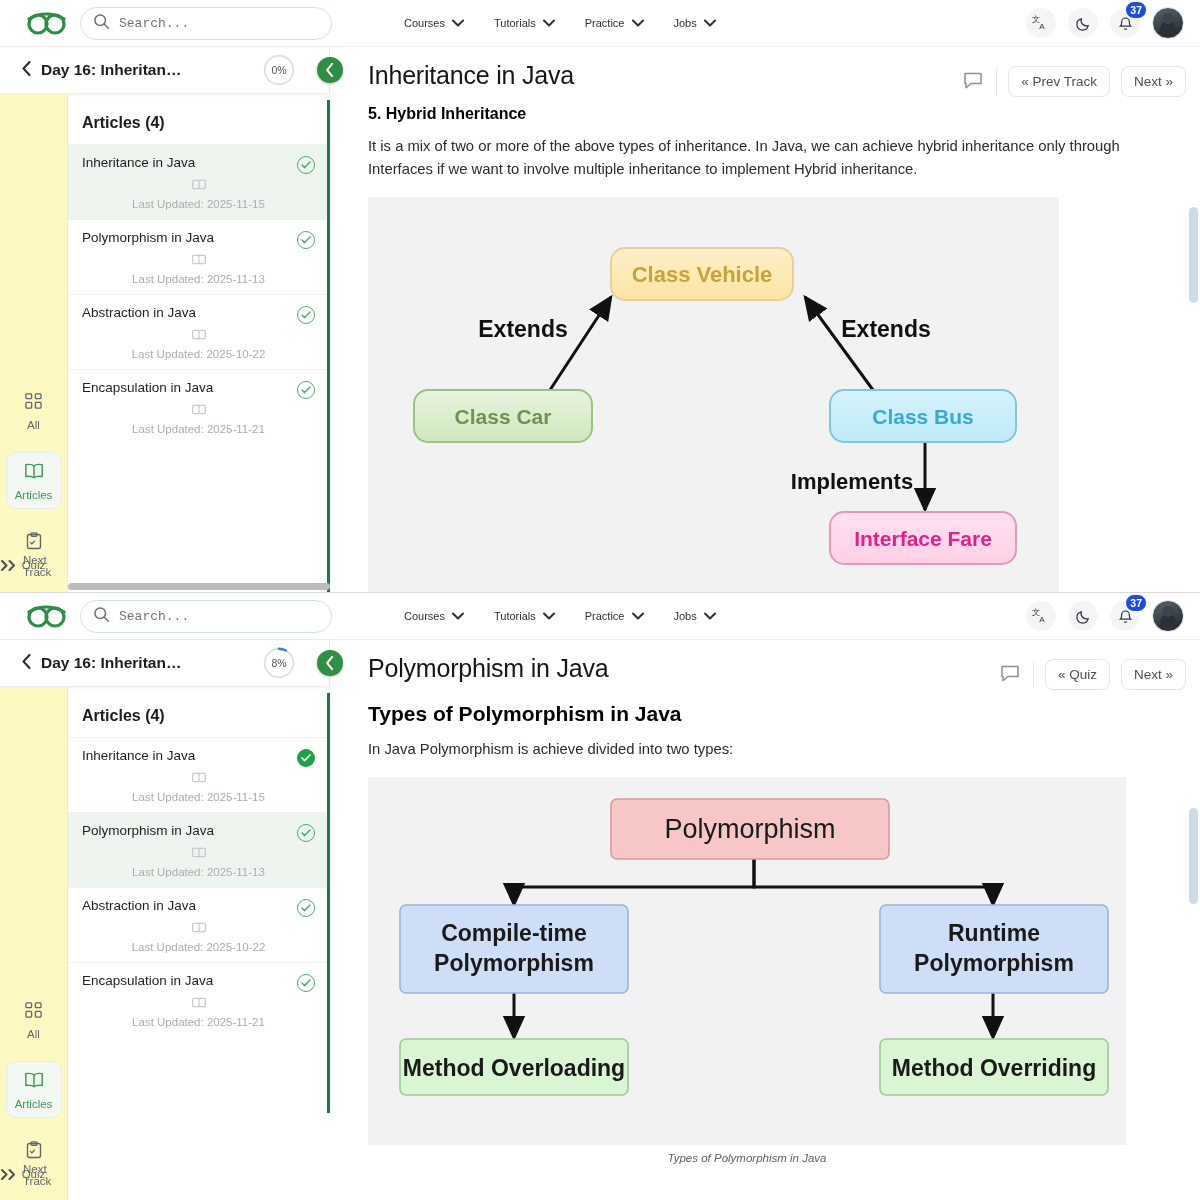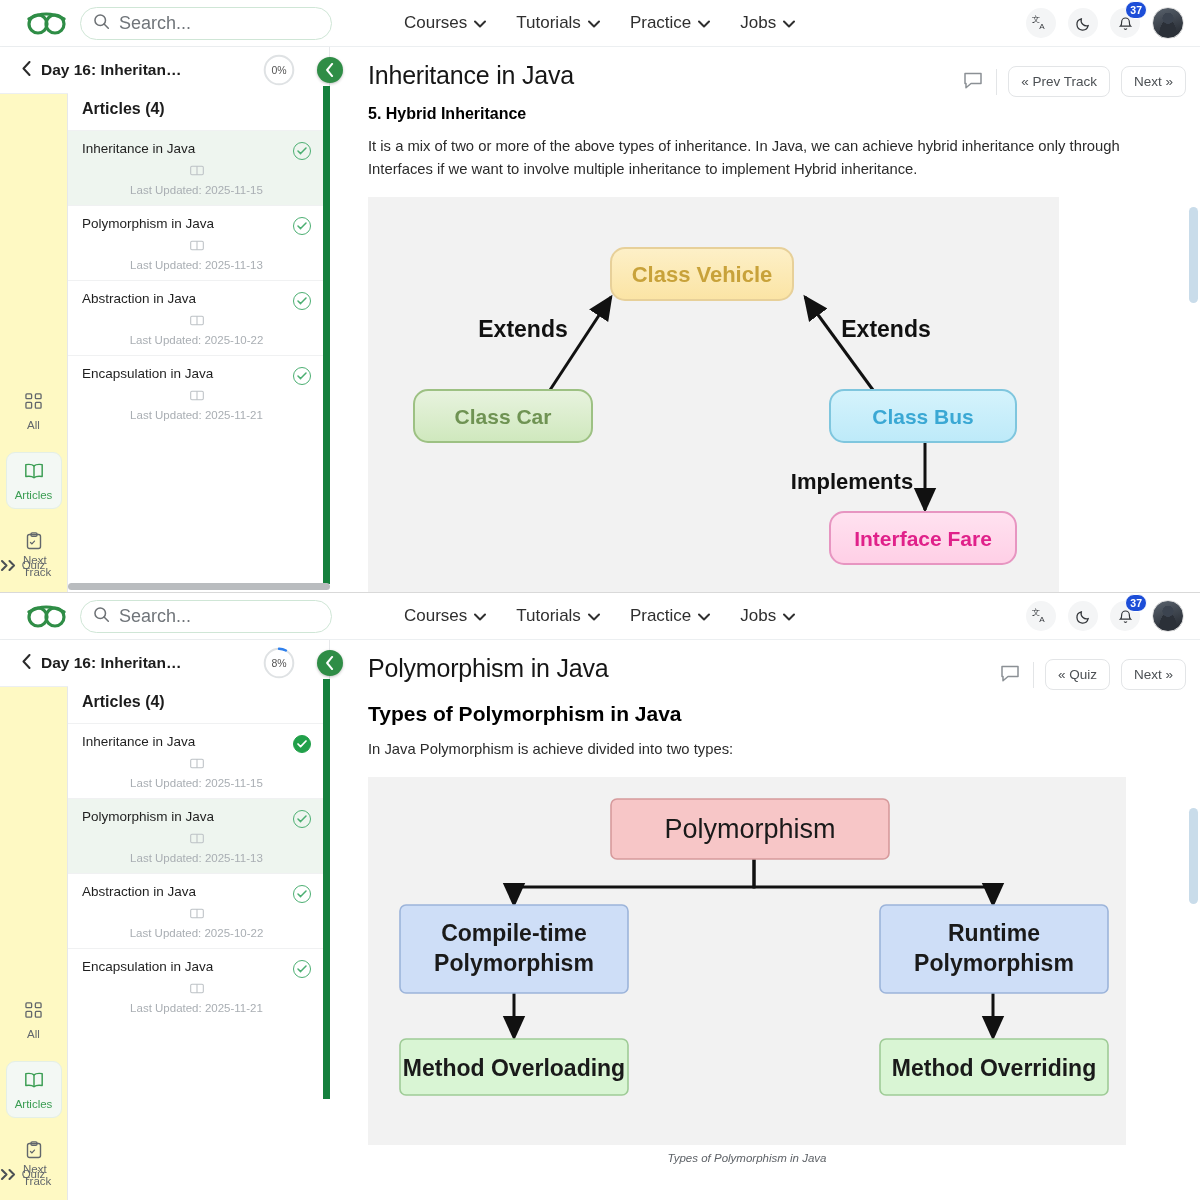--- a/index.html
+++ b/index.html
@@ -20,28 +20,28 @@
     border-bottom:1px solid #eceff1;
   }
   .logo { width:54px; margin-left:20px; display:flex; align-items:center; justify-content:center; }
   .search-box {
     width:252px; height:33px; margin-left:6px;
     border:1px solid #cfe6d6; border-radius:17px;
     display:flex; align-items:center; padding:0 12px; gap:9px;
     background:#fff;
   }
   .search-box input {
-    border:none; outline:none; font-size:18px; color:#be185d;
-    width:100%; background:transparent; font-family:Liberation Sans, sans-serif;
+    border:none; outline:none; font-size:13px; color:#be185d;
+    width:100%; background:transparent; font-family:Liberation Mono, monospace;
   }
   .search-box input::placeholder { color:#70757a; }
   .nav-links { display:flex; align-items:center; gap:30px; margin-left:72px; }
   .nav-link {
     display:flex; align-items:flex-end; gap:7px;
-    font-size:17px; color:#2f2f2f; cursor:pointer;
+    font-size:11px; color:#2f2f2f; cursor:pointer;
   }
   .nav-icons { position:absolute; right:16px; display:flex; align-items:center; gap:12px; }
   .circ-btn {
     width:30px; height:30px; border-radius:50%; background:#f4f5f6;
     display:flex; align-items:center; justify-content:center; position:relative; cursor:pointer;
   }
   .badge {
     position:absolute; top:-7px; right:-7px; background:#1d4ed8; color:#fff;
     font-size:10.5px; font-weight:bold; border-radius:9px; min-width:20px; height:18px;
     display:flex; align-items:center; justify-content:center; padding:0 4px;
@@ -86,22 +86,22 @@
     font-size:11.5px; color:#62676c; cursor:pointer;
   }
   .rail-item.active { background:#f3f8f4; color:#3a9d52; border:1px solid #e4efe6; }
   .rail-next {
     position:absolute; bottom:14px; display:flex; flex-direction:row;
     align-items:center; gap:4px; font-size:11.5px; color:#62676c; cursor:pointer;
   }
 
   
   .list-pane {
-    position:absolute; left:68px; top:86px; width:262px;
-    background:#fff; border-right:7px solid #15803d; overflow:hidden;
+    position:absolute; left:68px; top:100px; width:262px;
+    background:#fff; border-right:3px solid #15803d; overflow:hidden;
   }
   .list-head { font-size:16px; font-weight:bold; color:#1c1c1c; padding:14px 0 12px 14px; }
   .art-row {
     padding:10px 12px 9px 14px; border-top:1px solid #f0f1f2; position:relative; cursor:pointer;
   }
   .art-row.active { background:#eef5ef; }
   .art-title { font-size:13.5px; color:#1f1f1f; margin-bottom:9px; }
   .art-sub { font-size:11.5px; color:#a9aeb3; display:flex; align-items:center; gap:6px;flex-direction:column; }
   .chk {
     position:absolute; right:12px; top:11px; width:18px; height:18px; border-radius:50%;

